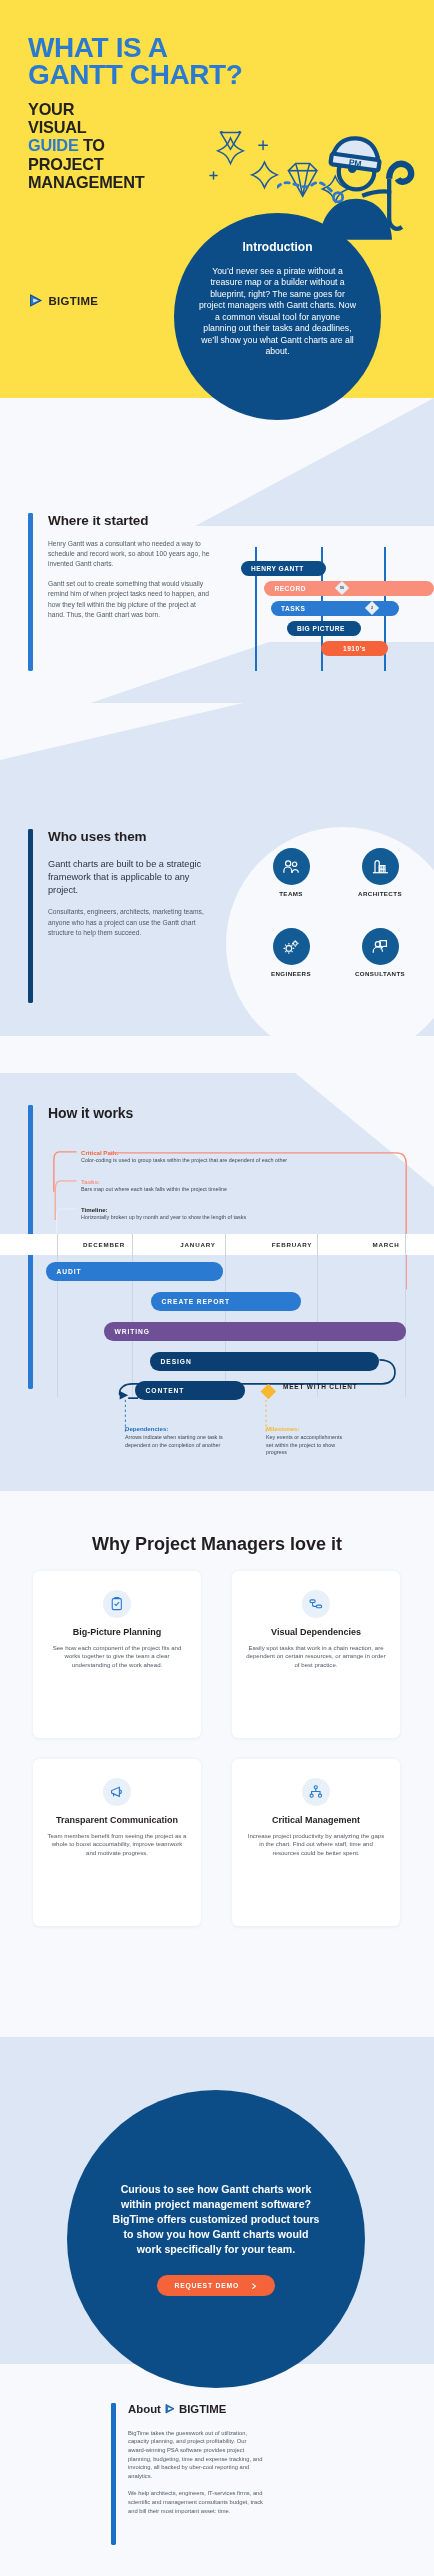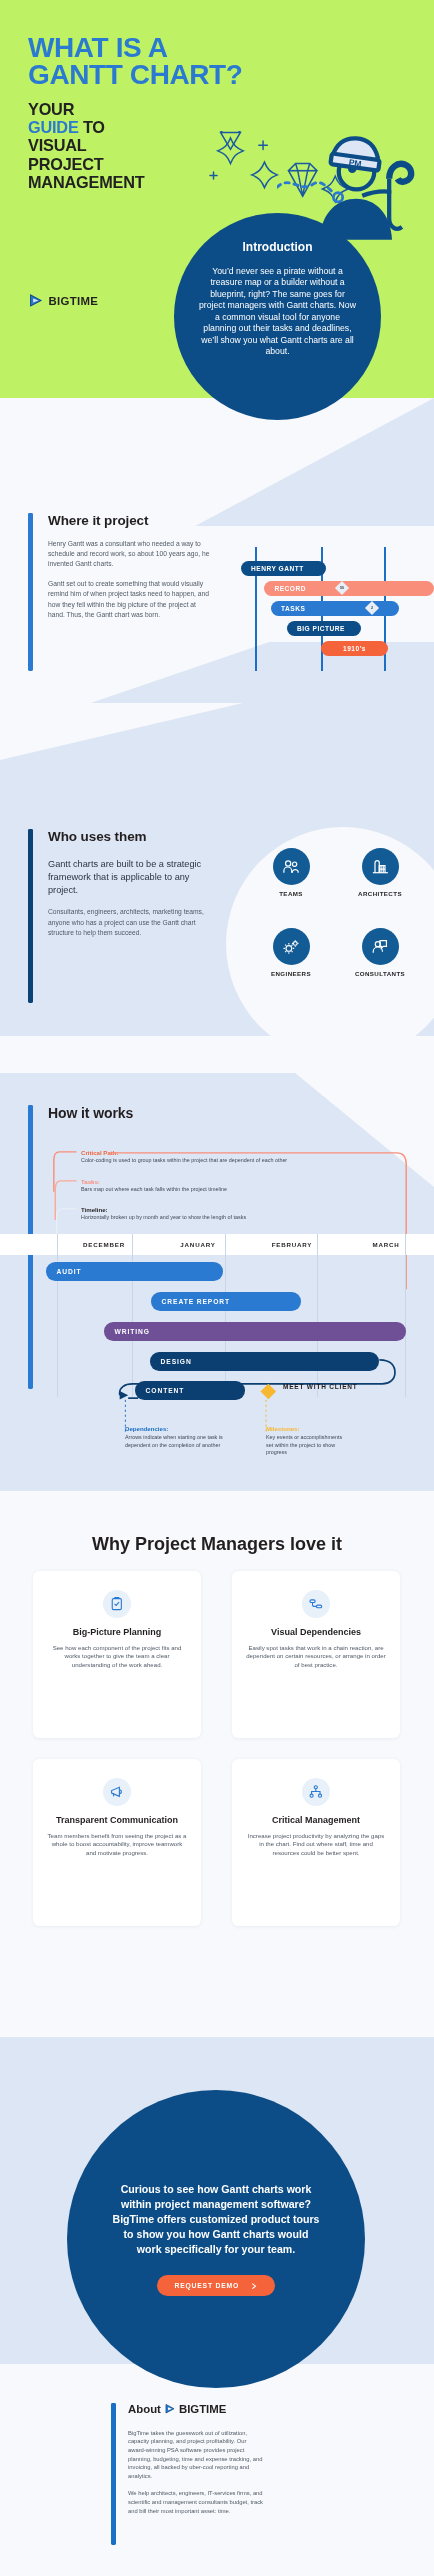--- a/index.html
+++ b/index.html
@@ -6,21 +6,21 @@
   html, body { width: 434px; }
   body {
     font-family: "Liberation Sans", sans-serif;
     background: #f7f9fc;
     width: 434px;
     overflow-x: hidden;
   }
   .page { position: relative; width: 434px; height: 2576px; overflow: hidden; background:#f7f9fc; }
 
   
-  .hero { position:absolute; left:0; top:0; width:434px; height:426px; background:#bef264; overflow:hidden; }
+  .hero { position:absolute; left:0; top:0; width:434px; height:426px; background:#fde047; overflow:hidden; }
   .hero-title { position:absolute; left:28px; top:34px; width:383px; }
   .hero-l1 { font-size:28px; font-weight:bold; color:#2a7ad2; letter-spacing:-0.4px; line-height:0.98; }
   .hero-l2 { font-size:28px; font-weight:bold; color:#2a7ad2; letter-spacing:-0.4px; line-height:0.98; }
   .hero-sub { margin-top:11px; font-size:16.3px; font-weight:bold; color:#222; line-height:1.12; letter-spacing:-0.2px; }
   .hero-sub .accent { color:#2a7ad2; }
   .sparkles { position:absolute; left:209px; top:131px; width:227px; height:92px; }
   .pirate { position:absolute; left:277px; top:119px; width:142px; height:121px; }
   .logo-hero { position:absolute; left:28px; top:293px; display:flex; align-items:center; gap:5px; }
   .logo-mark { width:15.6px; height:15.6px; }
   .logo-text { font-size:11.4px; font-weight:bold; color:#231f20; letter-spacing:0.3px; }
@@ -127,25 +127,25 @@
 
 <div class="page">
 
   <div class="hero">
 
     <div class="hero-title">
       <div class="hero-l1">WHAT IS A</div>
       <div class="hero-l2">GANTT CHART?</div>
       <div class="hero-sub">
         <div>YOUR</div>
+        <div>VISUAL</div>
         <div>
           <span class="accent">GUIDE</span>
           <span>TO</span>
         </div>
-        <div>VISUAL</div>
         <div>PROJECT</div>
         <div>MANAGEMENT</div>
       </div>
     </div>
 
     <svg class="sparkles" viewBox="0 0 320 130">
       <g fill="none" stroke="#1b5aa0" stroke-width="2.1">
         <path d="M30 10 C34 20 38 24 48 28 C38 32 34 36 30 46 C26 36 22 32 12 28 C22 24 26 20 30 10 Z"></path>
         <path d="M78 44 C82 54 86 58 96 62 C86 66 82 70 78 80 C74 70 70 66 60 62 C70 58 74 54 78 44 Z"></path>
         <path d="M178 64 C182 74 186 78 196 82 C186 86 182 90 178 100 C174 90 170 86 160 82 C170 78 174 74 178 64 Z"></path>
@@ -212,21 +212,21 @@
   <div class="band-white3"></div>
   <div class="band-blue3"></div>
   <div class="band-diag3"></div>
   <div class="band-white4"></div>
   <div class="band-blue4"></div>
   <div class="band-white5"></div>
 
   <div class="sec" style="left:28px; top:513px; width:185px;">
     <div class="bar-l" style="height:158px; background:#2a7ad2;"></div>
     <div style="padding-left:20px;">
-      <div class="sec-h">Where it project</div>
+      <div class="sec-h">Where it started</div>
       <div class="body-sm" style="margin-top:10.6px;">Henry Gantt was a consultant who needed a way to schedule and record work, so about 100 years ago, he invented Gantt charts.</div>
       <div class="body-sm" style="margin-top:9.2px;">Gantt set out to create something that would visually remind him of when project tasks need to happen, and how they fell within the big picture of the project at hand. Thus, the Gantt chart was born.</div>
     </div>
   </div>
 
   <div class="mini-gantt">
     <div class="mg-grid" style="left:14px;"></div>
     <div class="mg-grid" style="left:80px;"></div>
     <div class="mg-grid" style="left:143px;"></div>
 

